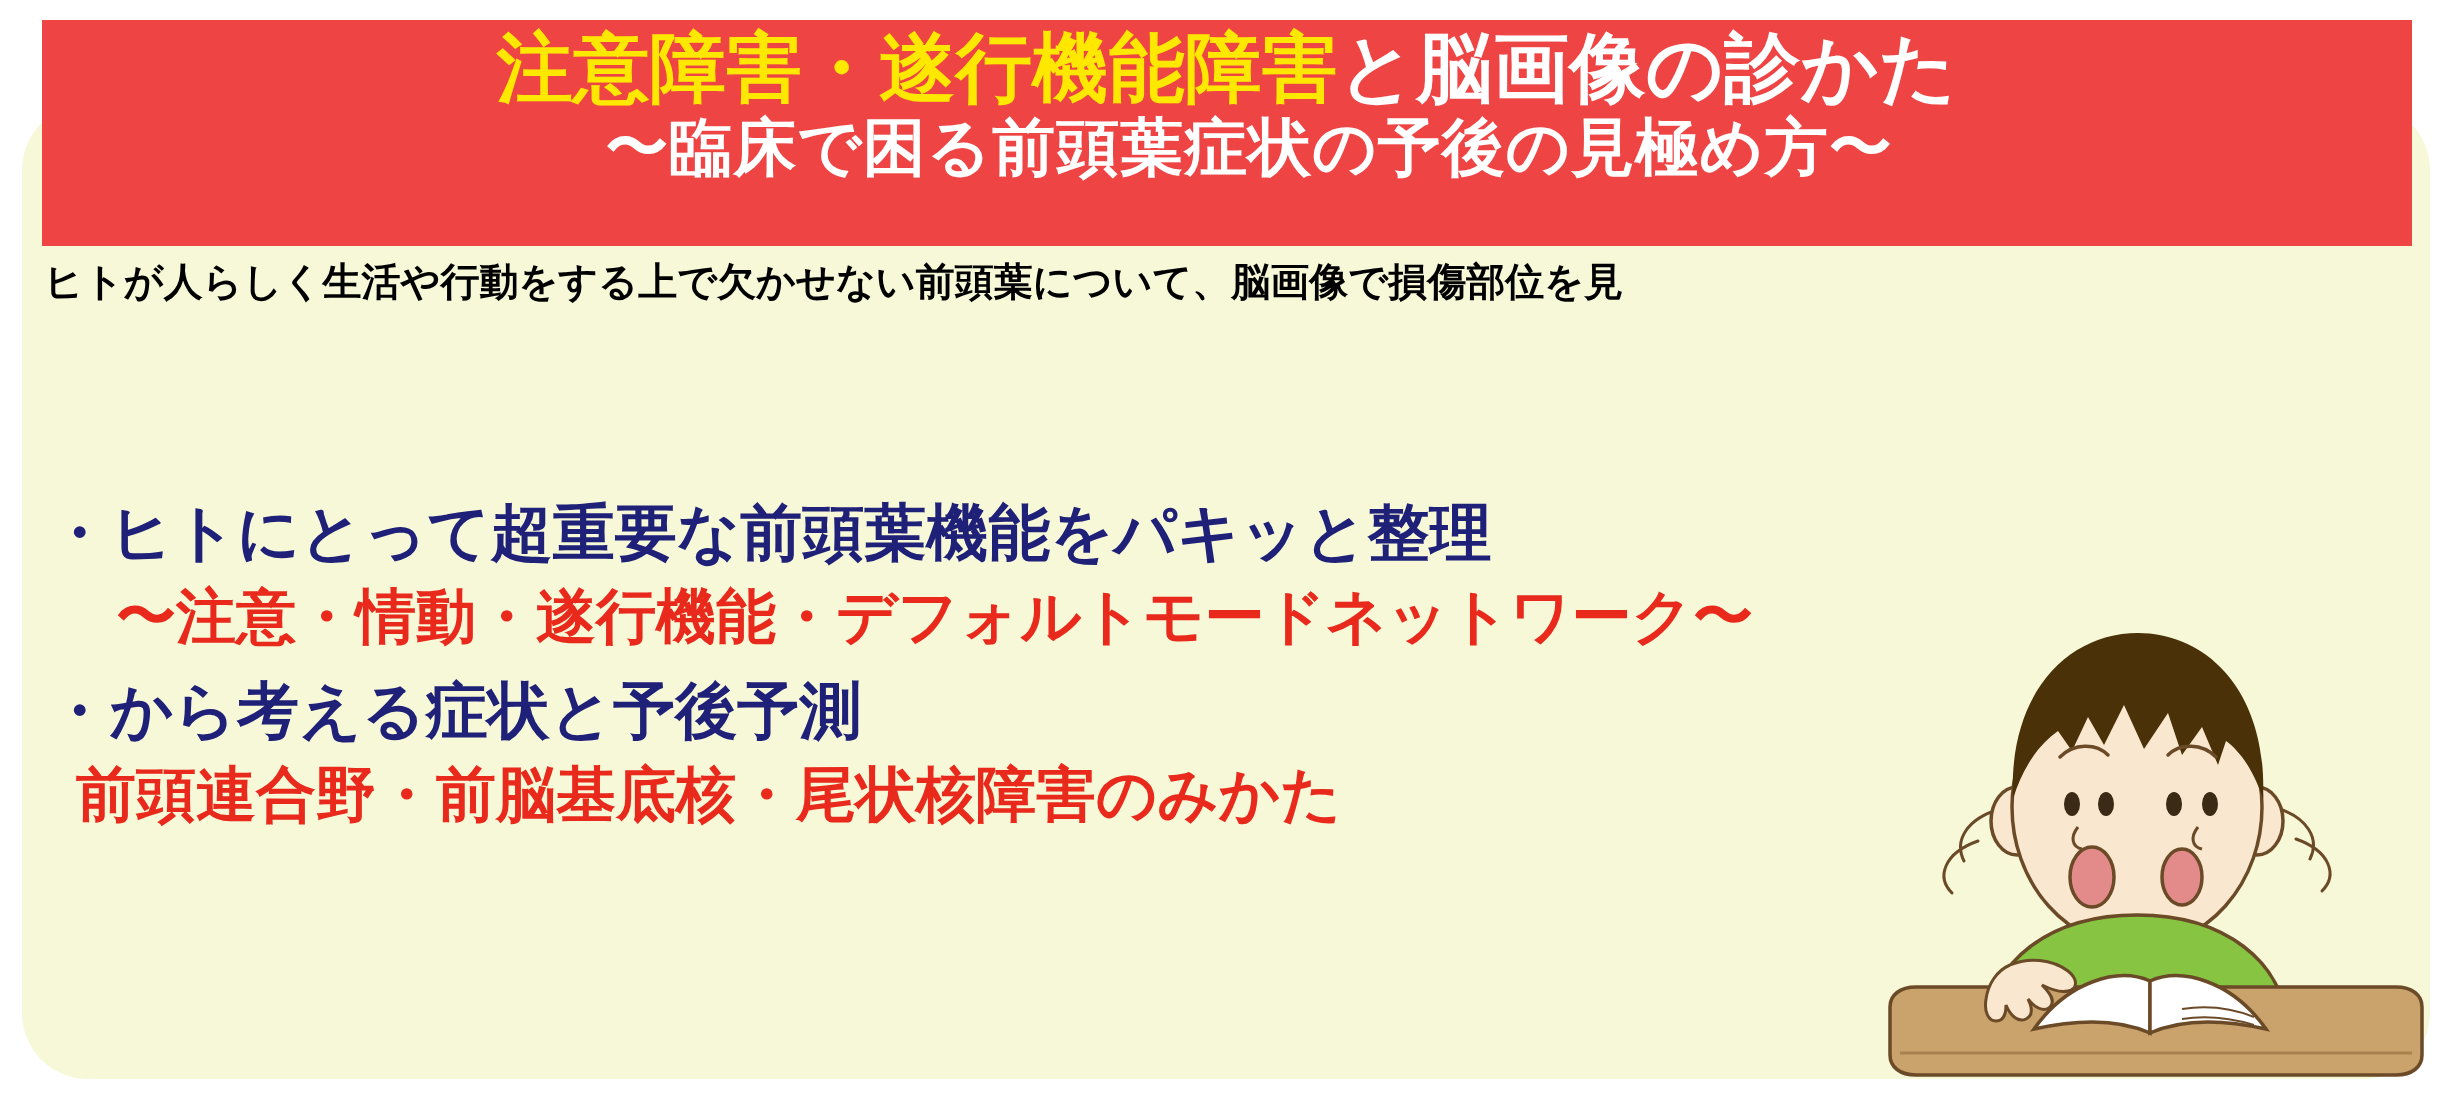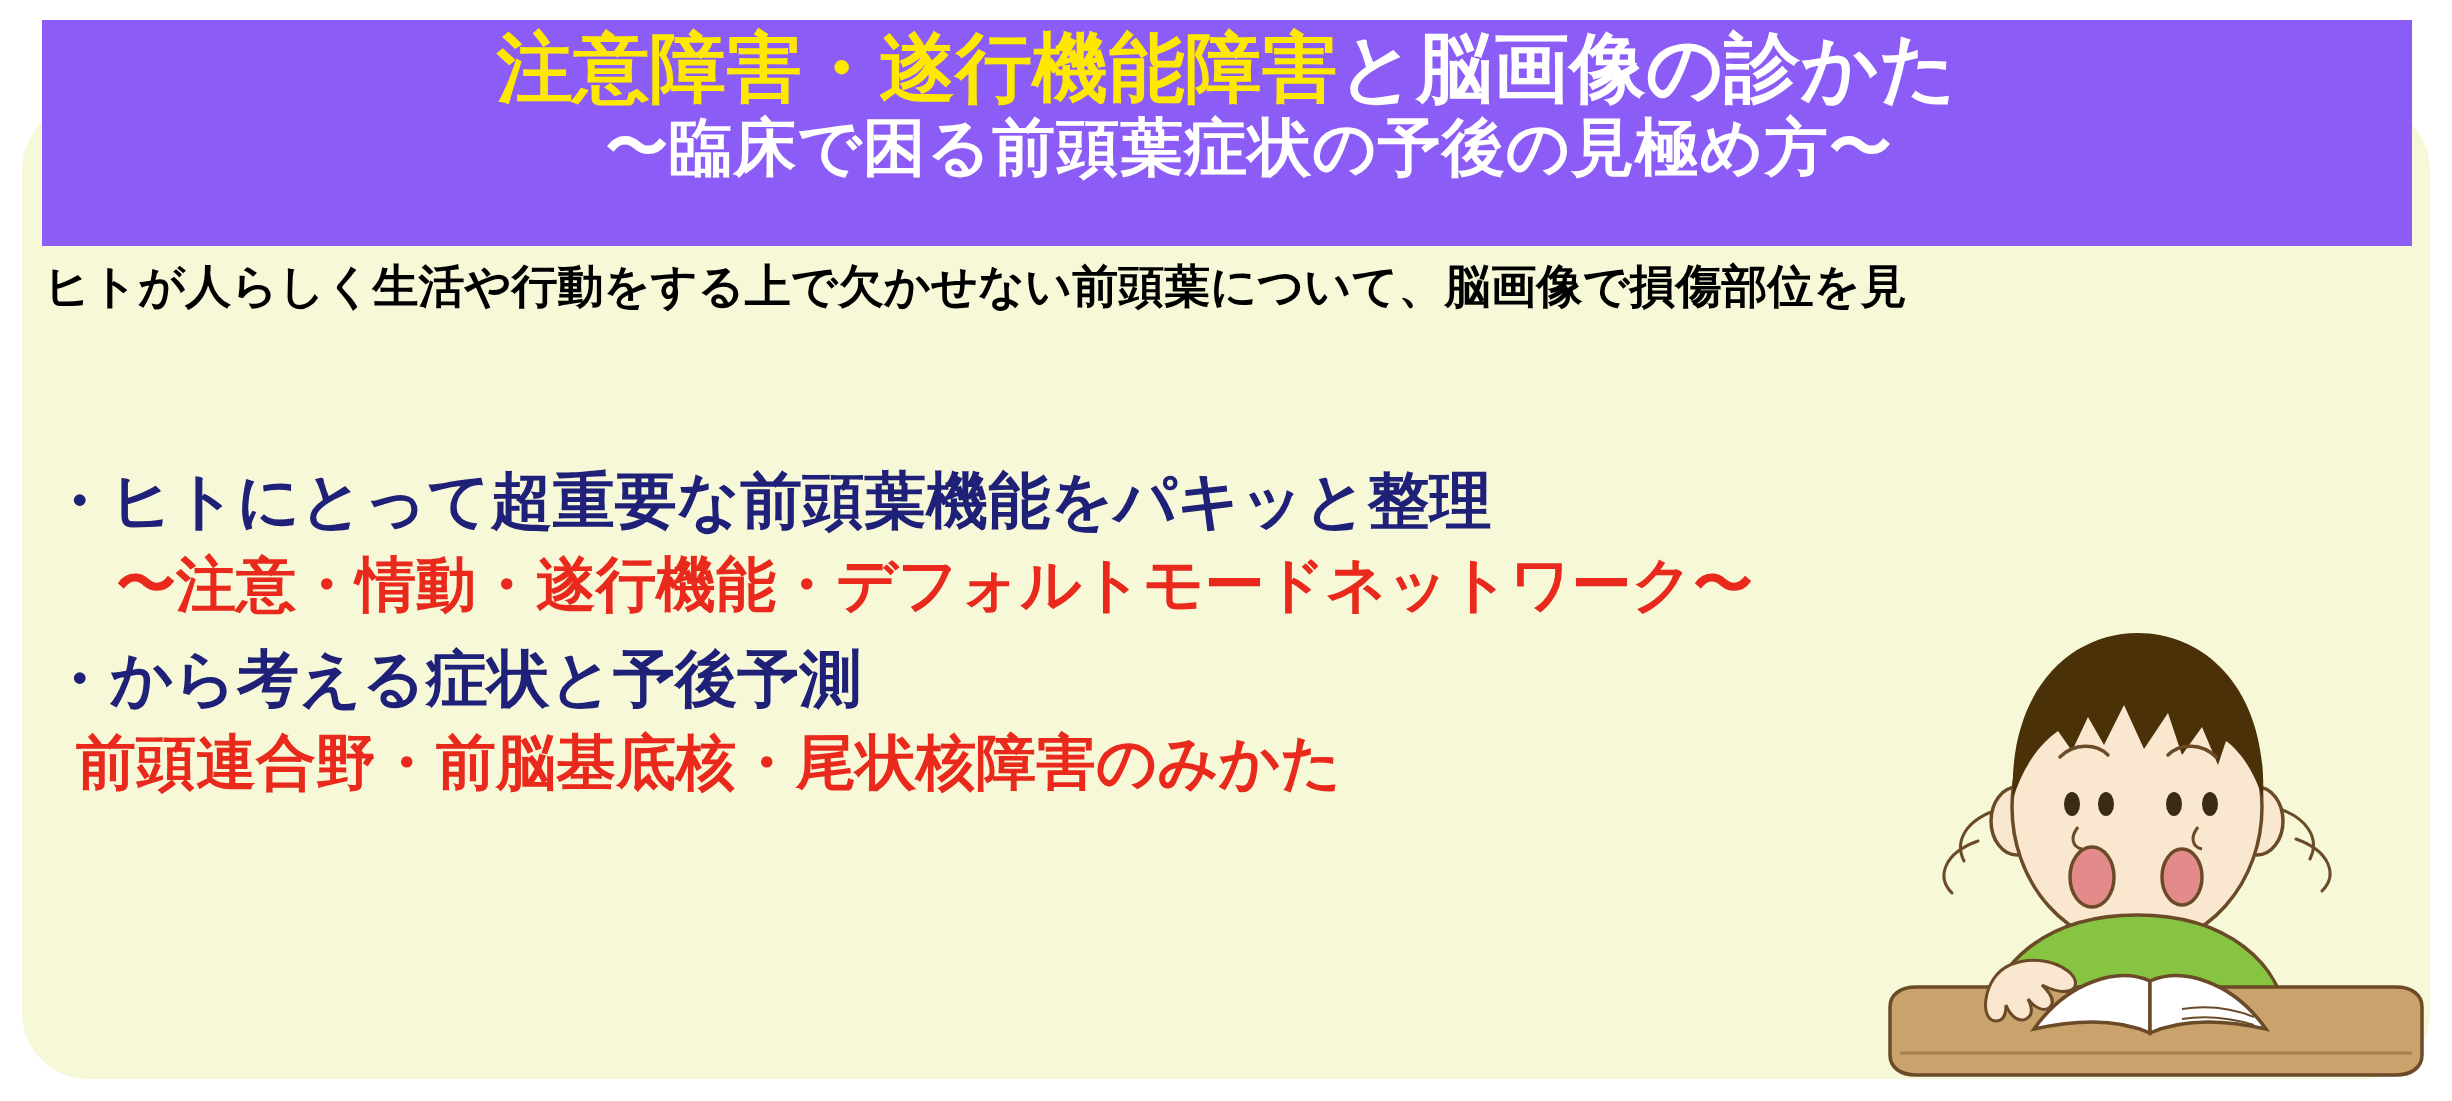--- a/index.html
+++ b/index.html
@@ -34,21 +34,21 @@
     z-index: 1;
   }
 
   
   #header-bar {
     position: absolute;
     left: 42px;
     top: 20px;
     width: 2370px;
     height: 226px;
-    background: #8b5cf6;
+    background: #ef4444;
     z-index: 2;
     display: flex;
     flex-direction: column;
     align-items: center;
     justify-content: flex-start;
     padding-top: 8px;
     box-sizing: border-box;
   }
 
   .title-line {
@@ -81,35 +81,35 @@
     width: 2452px;
     height: 855px;
     z-index: 3;
   }
 
   #lead-paragraph {
     position: absolute;
     left: 44px;
     top: 13px;
     width: 2370px;
-    font-size: 46px;
+    font-size: 39px;
     font-weight: 700;
     color: #000000;
     line-height: 1.18;
     letter-spacing: 0px;
   }
   #lead-paragraph .lead-line {
     white-space: nowrap;
     display: block;
   }
 
   #bullet-list {
     position: absolute;
     left: 0;
-    top: 224px;
+    top: 256px;
     width: 2312px;
   }
 
   .bullet-row {
     position: relative;
     white-space: nowrap;
     font-weight: 700;
     font-size: 62px;
     line-height: 1.0;
     color: #1f2178;

